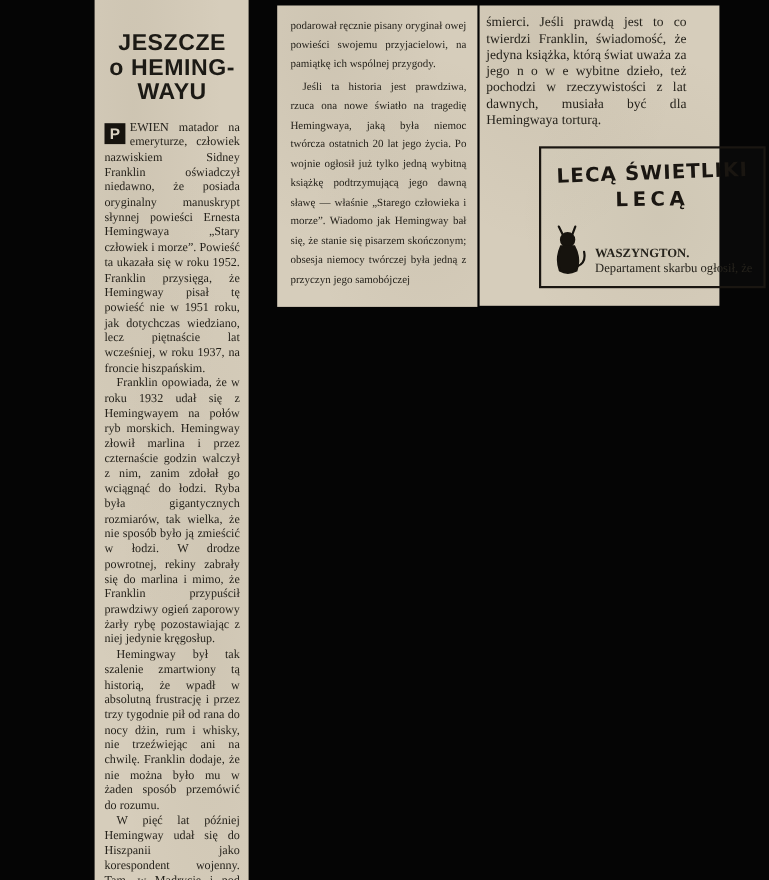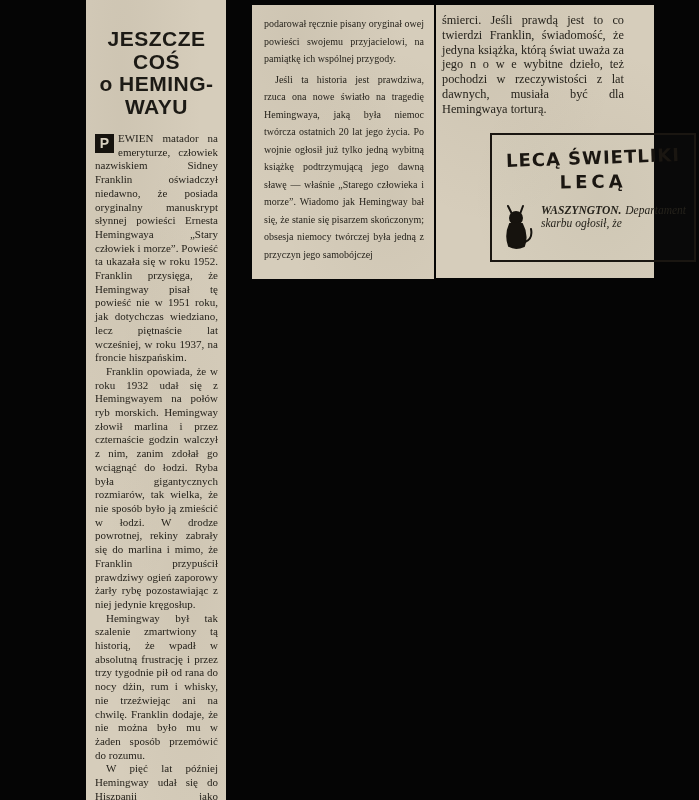--- a/index.html
+++ b/index.html
@@ -67,35 +67,34 @@
     background:rgba(255,255,255,0.02);
   }
   .teaser-title {
     text-align:center;
     font-family:"DejaVu Sans", sans-serif;
     font-weight:700;
     color:#1a1611;
   }
   .tl1 { display:block; font-size:18px; letter-spacing:1px; transform:rotate(-2deg); }
   .tl2 { display:block; font-size:18px; letter-spacing:4px; transform:rotate(-1deg); margin-top:3px; }
-  .teaser-row { display:flex; gap:7px; margin-top:12px;font-style:italic; }
+  .teaser-row { display:flex; align-items:flex-end; gap:7px; margin-top:12px; }
   .illo { flex:0 0 auto; }
   .illo svg { display:block; }
   .teaser-caption { font-size:11.5px; line-height:13.5px; text-align:justify; flex:1; }
   .teaser-caption strong { font-weight:700; }
 </style>
 </head>
 <body>
 
 <div class="stage">
 
   <section class="paper col-left">
     <h1 class="headline">
       <span class="hl">JESZCZE</span>
-      <span class="hl">COŚ</span>
       <span class="hl">o HEMING-</span>
       <span class="hl">WAYU</span>
     </h1>
     <div class="body">
         <p class="no-indent"><span class="dropcap">P</span><span>EWIEN matador na emeryturze, człowiek nazwiskiem Sidney Franklin oświadczył niedawno, że posiada oryginalny manuskrypt słynnej powieści Ernesta Hemingwaya </span><span class="b">„Stary człowiek i morze”.</span><span> Powieść ta ukazała się w roku 1952. Franklin przysięga, że </span><span class="b">Hemingway pisał tę powieść nie w 1951 roku,</span><span> jak dotychczas wiedziano, </span><span class="b">lecz piętnaście lat wcześniej, w roku 1937, na froncie hiszpańskim.</span></p>
         <p><span>Franklin opowiada, że w roku 1932 udał się z Hemingwayem na połów ryb morskich. Hemingway złowił marlina i przez czternaście godzin walczył z nim, zanim zdołał go wciągnąć do łodzi. Ryba była gigantycznych rozmiarów, tak wielka, że nie sposób było ją zmieścić w łodzi. W drodze powrotnej, rekiny zabrały się do marlina i mimo, że Franklin przypuścił prawdziwy ogień zaporowy żarły rybę pozostawiając z niej jedynie kręgosłup.</span></p>
         <p><span>Hemingway był tak szalenie zmartwiony tą historią, że wpadł w absolutną frustrację i przez trzy tygodnie pił od rana do nocy dżin, rum i whisky, nie trzeźwiejąc ani na chwilę. Franklin dodaje, że nie można było mu w żaden sposób przemówić do rozumu.</span></p>
         <p><span>W pięć lat później Hemingway udał się do Hiszpanii jako korespondent wojenny. Tam, w Madrycie i pod gradem kul, twierdzi Franklin, napisał swoją słynną dziś powieść o małym chłopcu i starym człowieku. Był to rok 1937. Gdy wrócił z Hiszpanii</span></p>
       </div>
   </section>

